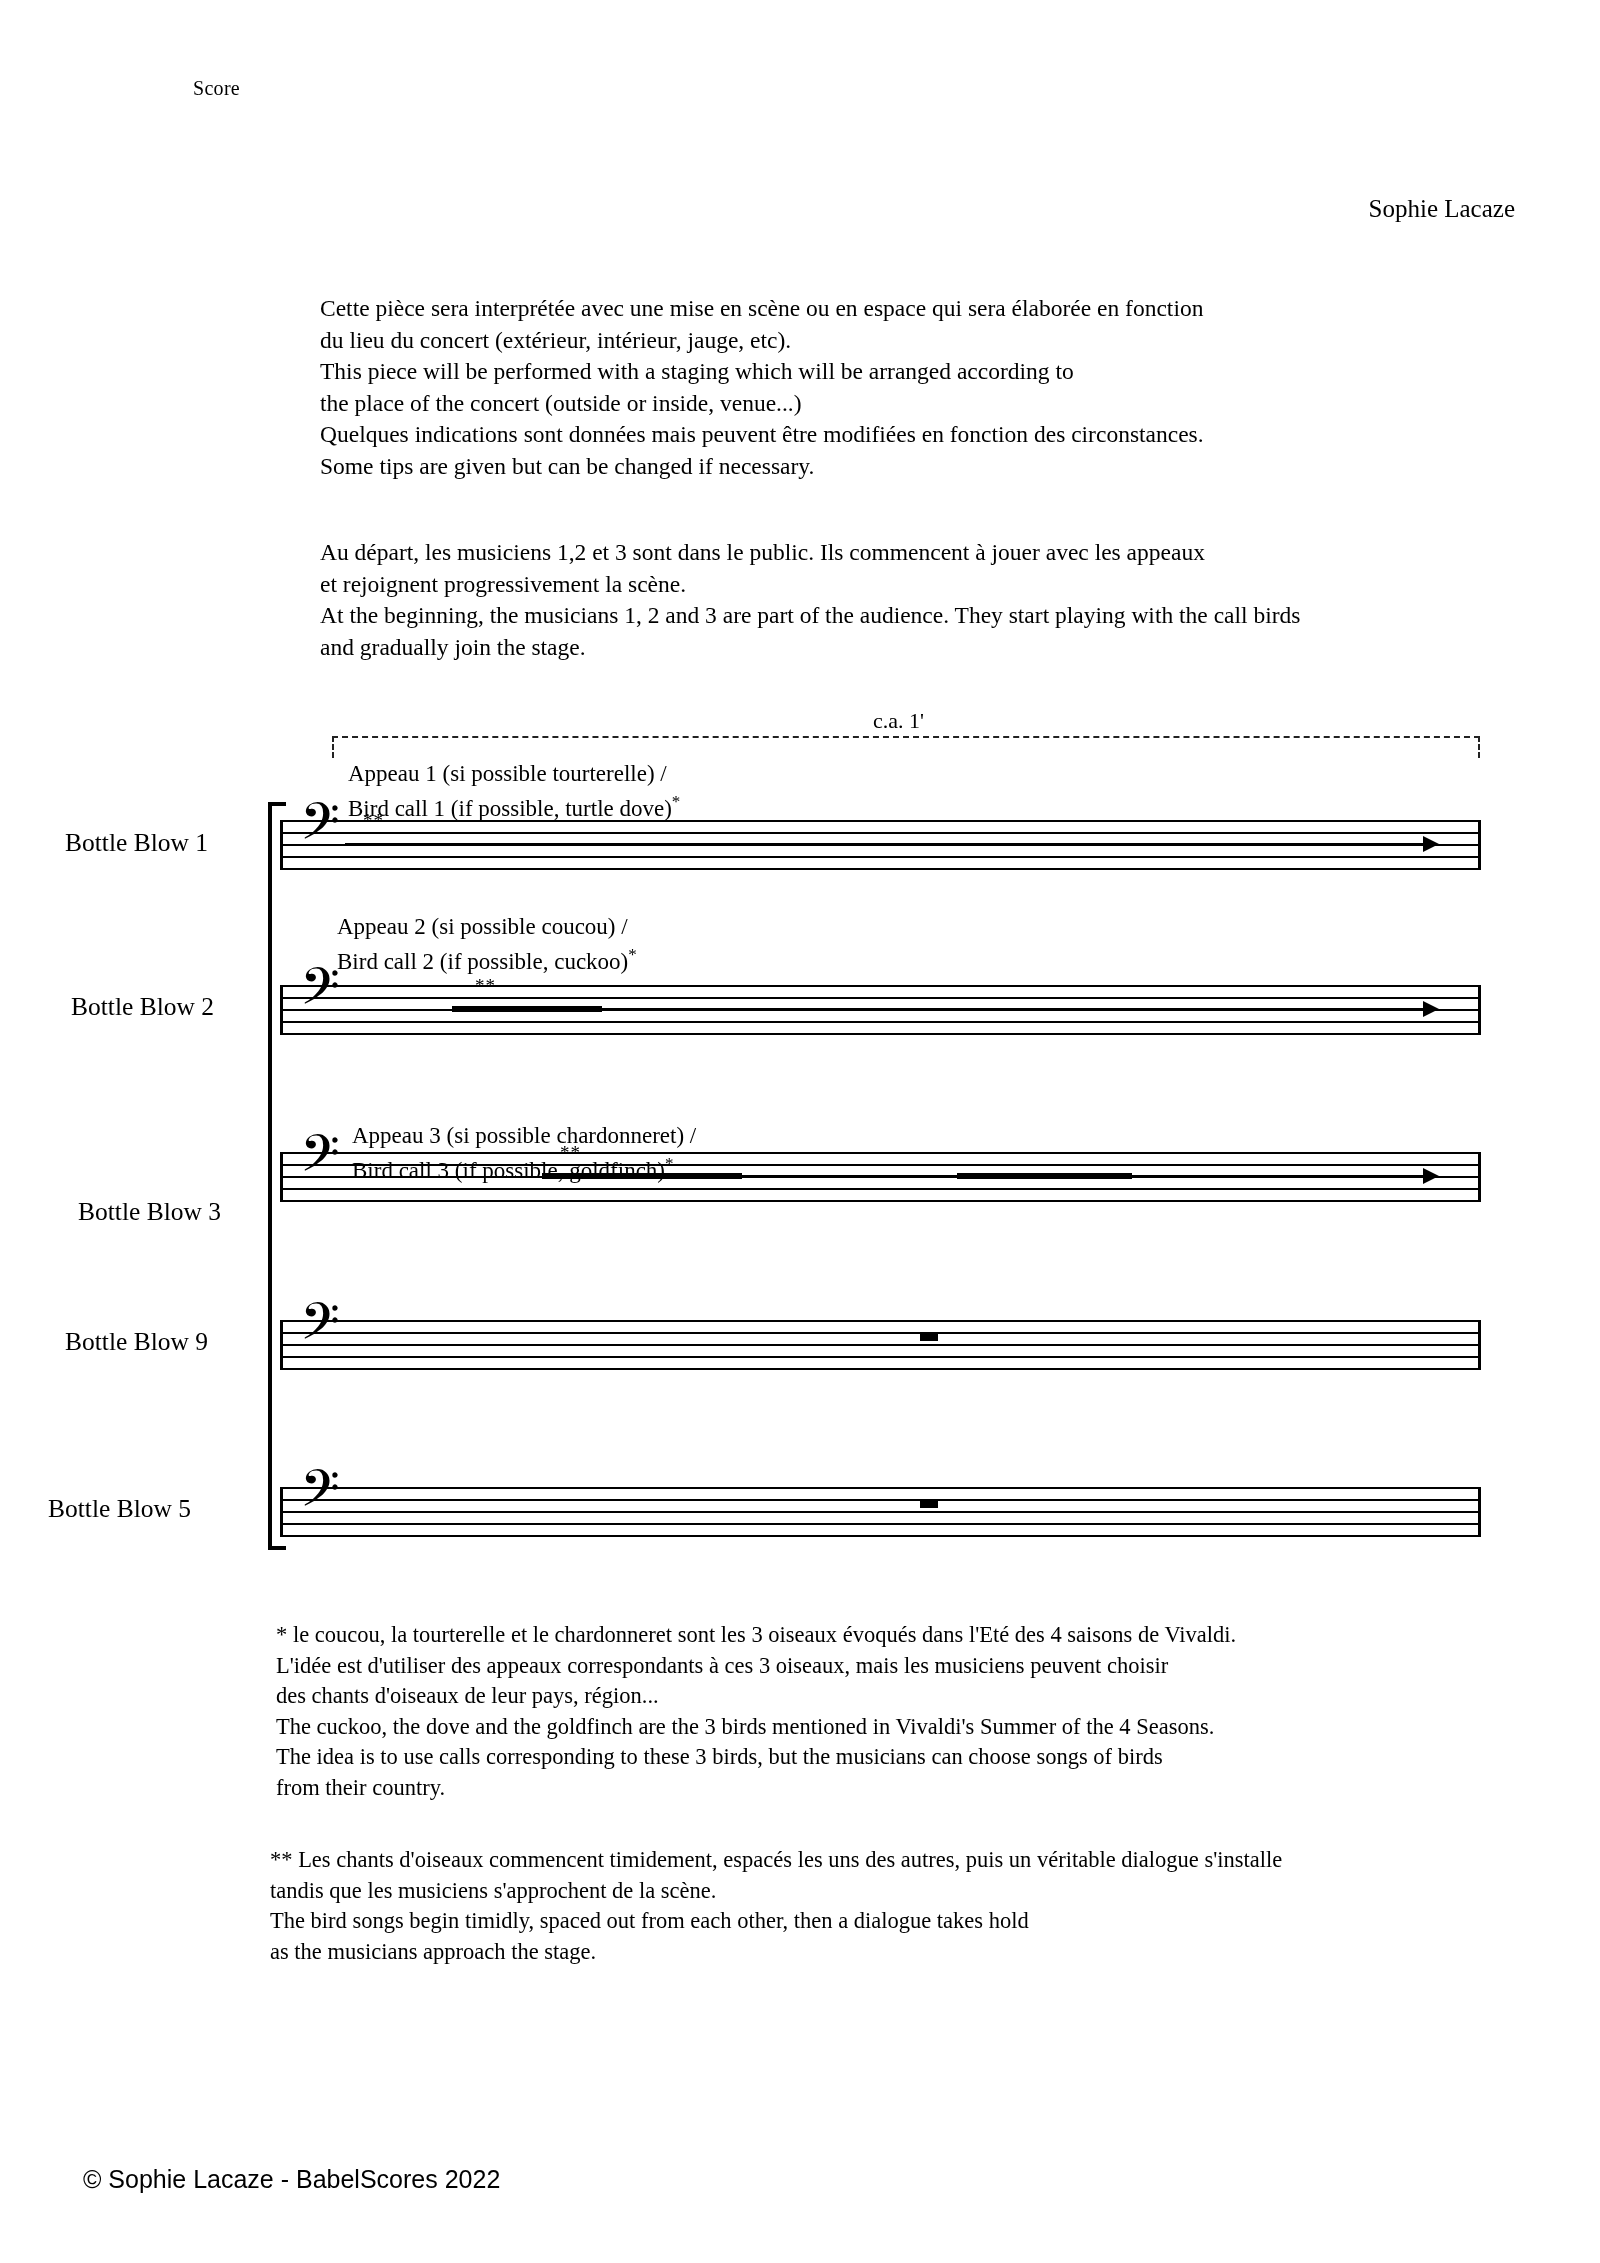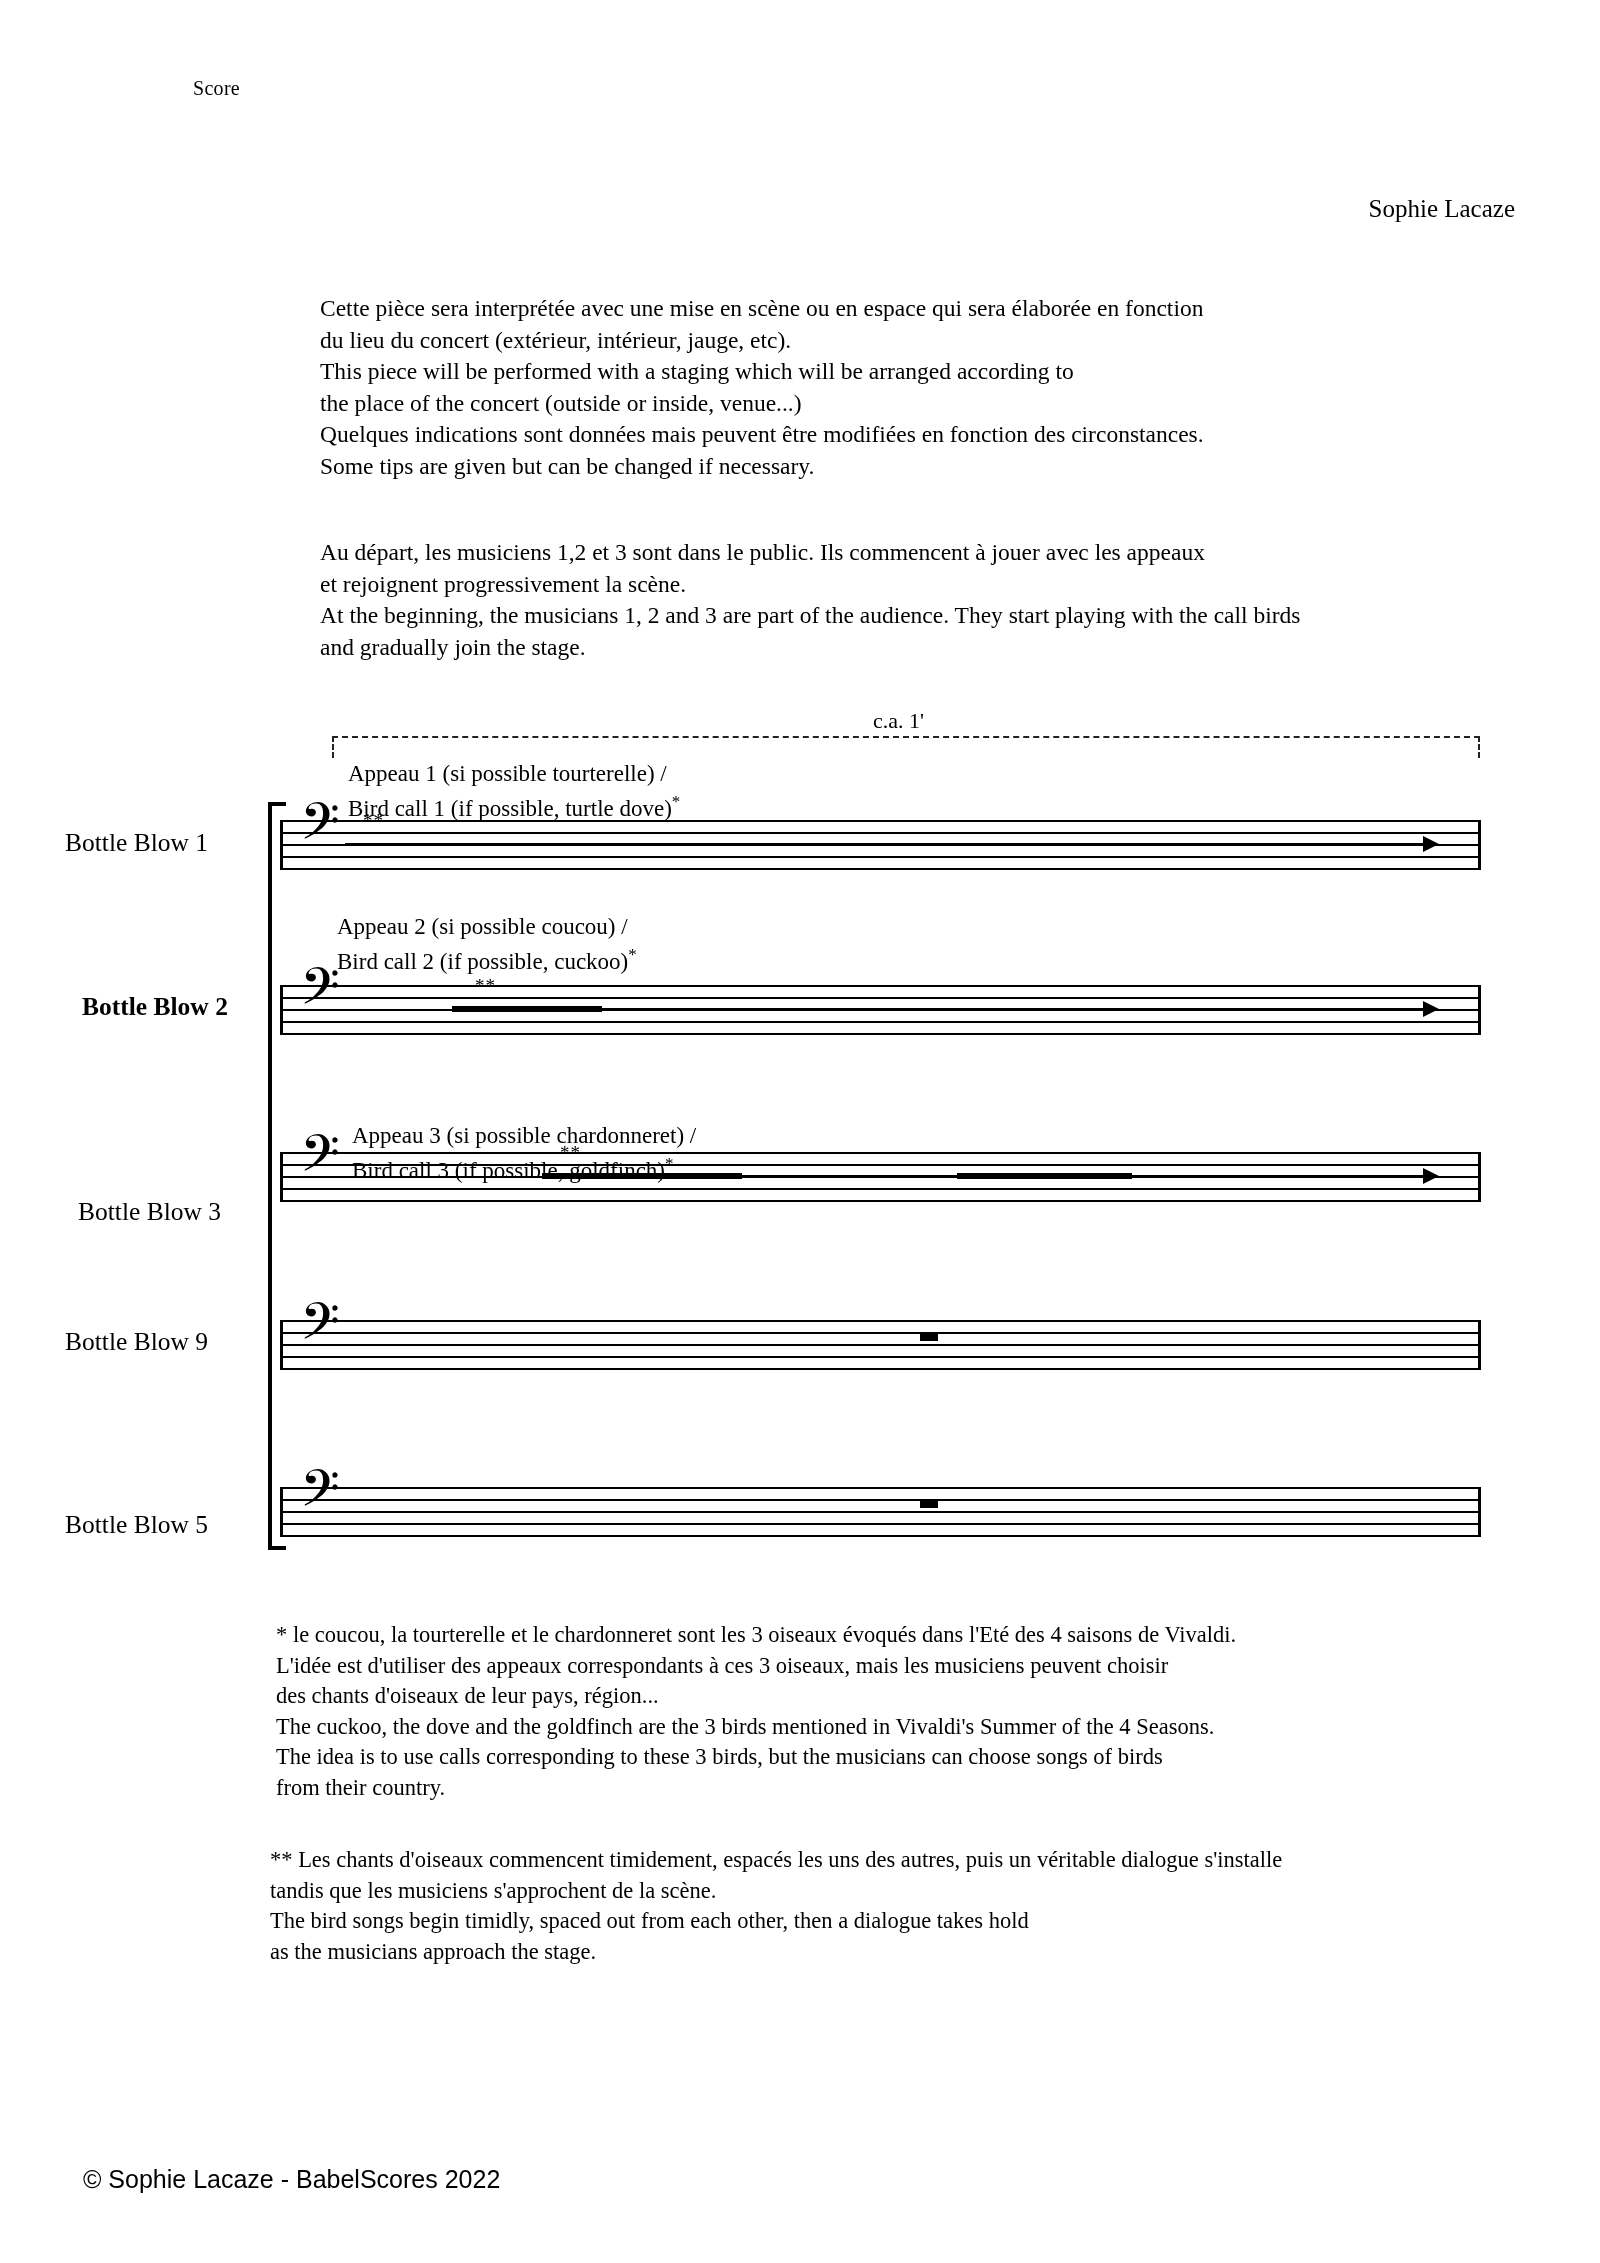--- a/index.html
+++ b/index.html
@@ -230,21 +230,21 @@
       <div class="line l2"></div>
       <div class="line l3"></div>
       <div class="line l4"></div>
       <div class="barline-left"></div>
       <div class="barline-right"></div>
       <div class="clef">𝄢</div>
       <div class="thinline" style="left:65px; top:23px; width:1080px;"></div>
       <div class="arrow" style="left:1143px; top:16px;"></div>
     </div>
 
-    <div class="staff-label" style="left:82px; top:992px;font-weight:bold;">Bottle Blow 2</div>
+    <div class="staff-label" style="left:71px; top:992px;">Bottle Blow 2</div>
     <div class="bird-call-text" style="left:337px; top:913px;"><span>Appeau 2 (si possible coucou) /
 Bird call 2 (if possible, cuckoo)</span><span class="asterisk-sup">*</span></div>
     <div class="dblstar" style="left:475px; top:975px;">**</div>
     <div class="staff" style="top:985px;">
       <div class="line l0"></div>
       <div class="line l1"></div>
       <div class="line l2"></div>
       <div class="line l3"></div>
       <div class="line l4"></div>
       <div class="barline-left"></div>
@@ -281,21 +281,21 @@
       <div class="line l1"></div>
       <div class="line l2"></div>
       <div class="line l3"></div>
       <div class="line l4"></div>
       <div class="barline-left"></div>
       <div class="barline-right"></div>
       <div class="clef">𝄢</div>
       <div class="rest-block" style="left:640px; top:12px;"></div>
     </div>
 
-    <div class="staff-label" style="left:65px; top:1494px;margin-top:16px;">Bottle Blow 5</div>
+    <div class="staff-label" style="left:48px; top:1494px;">Bottle Blow 5</div>
     <div class="staff" style="top:1487px;">
       <div class="line l0"></div>
       <div class="line l1"></div>
       <div class="line l2"></div>
       <div class="line l3"></div>
       <div class="line l4"></div>
       <div class="barline-left"></div>
       <div class="barline-right"></div>
       <div class="clef">𝄢</div>
       <div class="rest-block" style="left:640px; top:12px;"></div>

